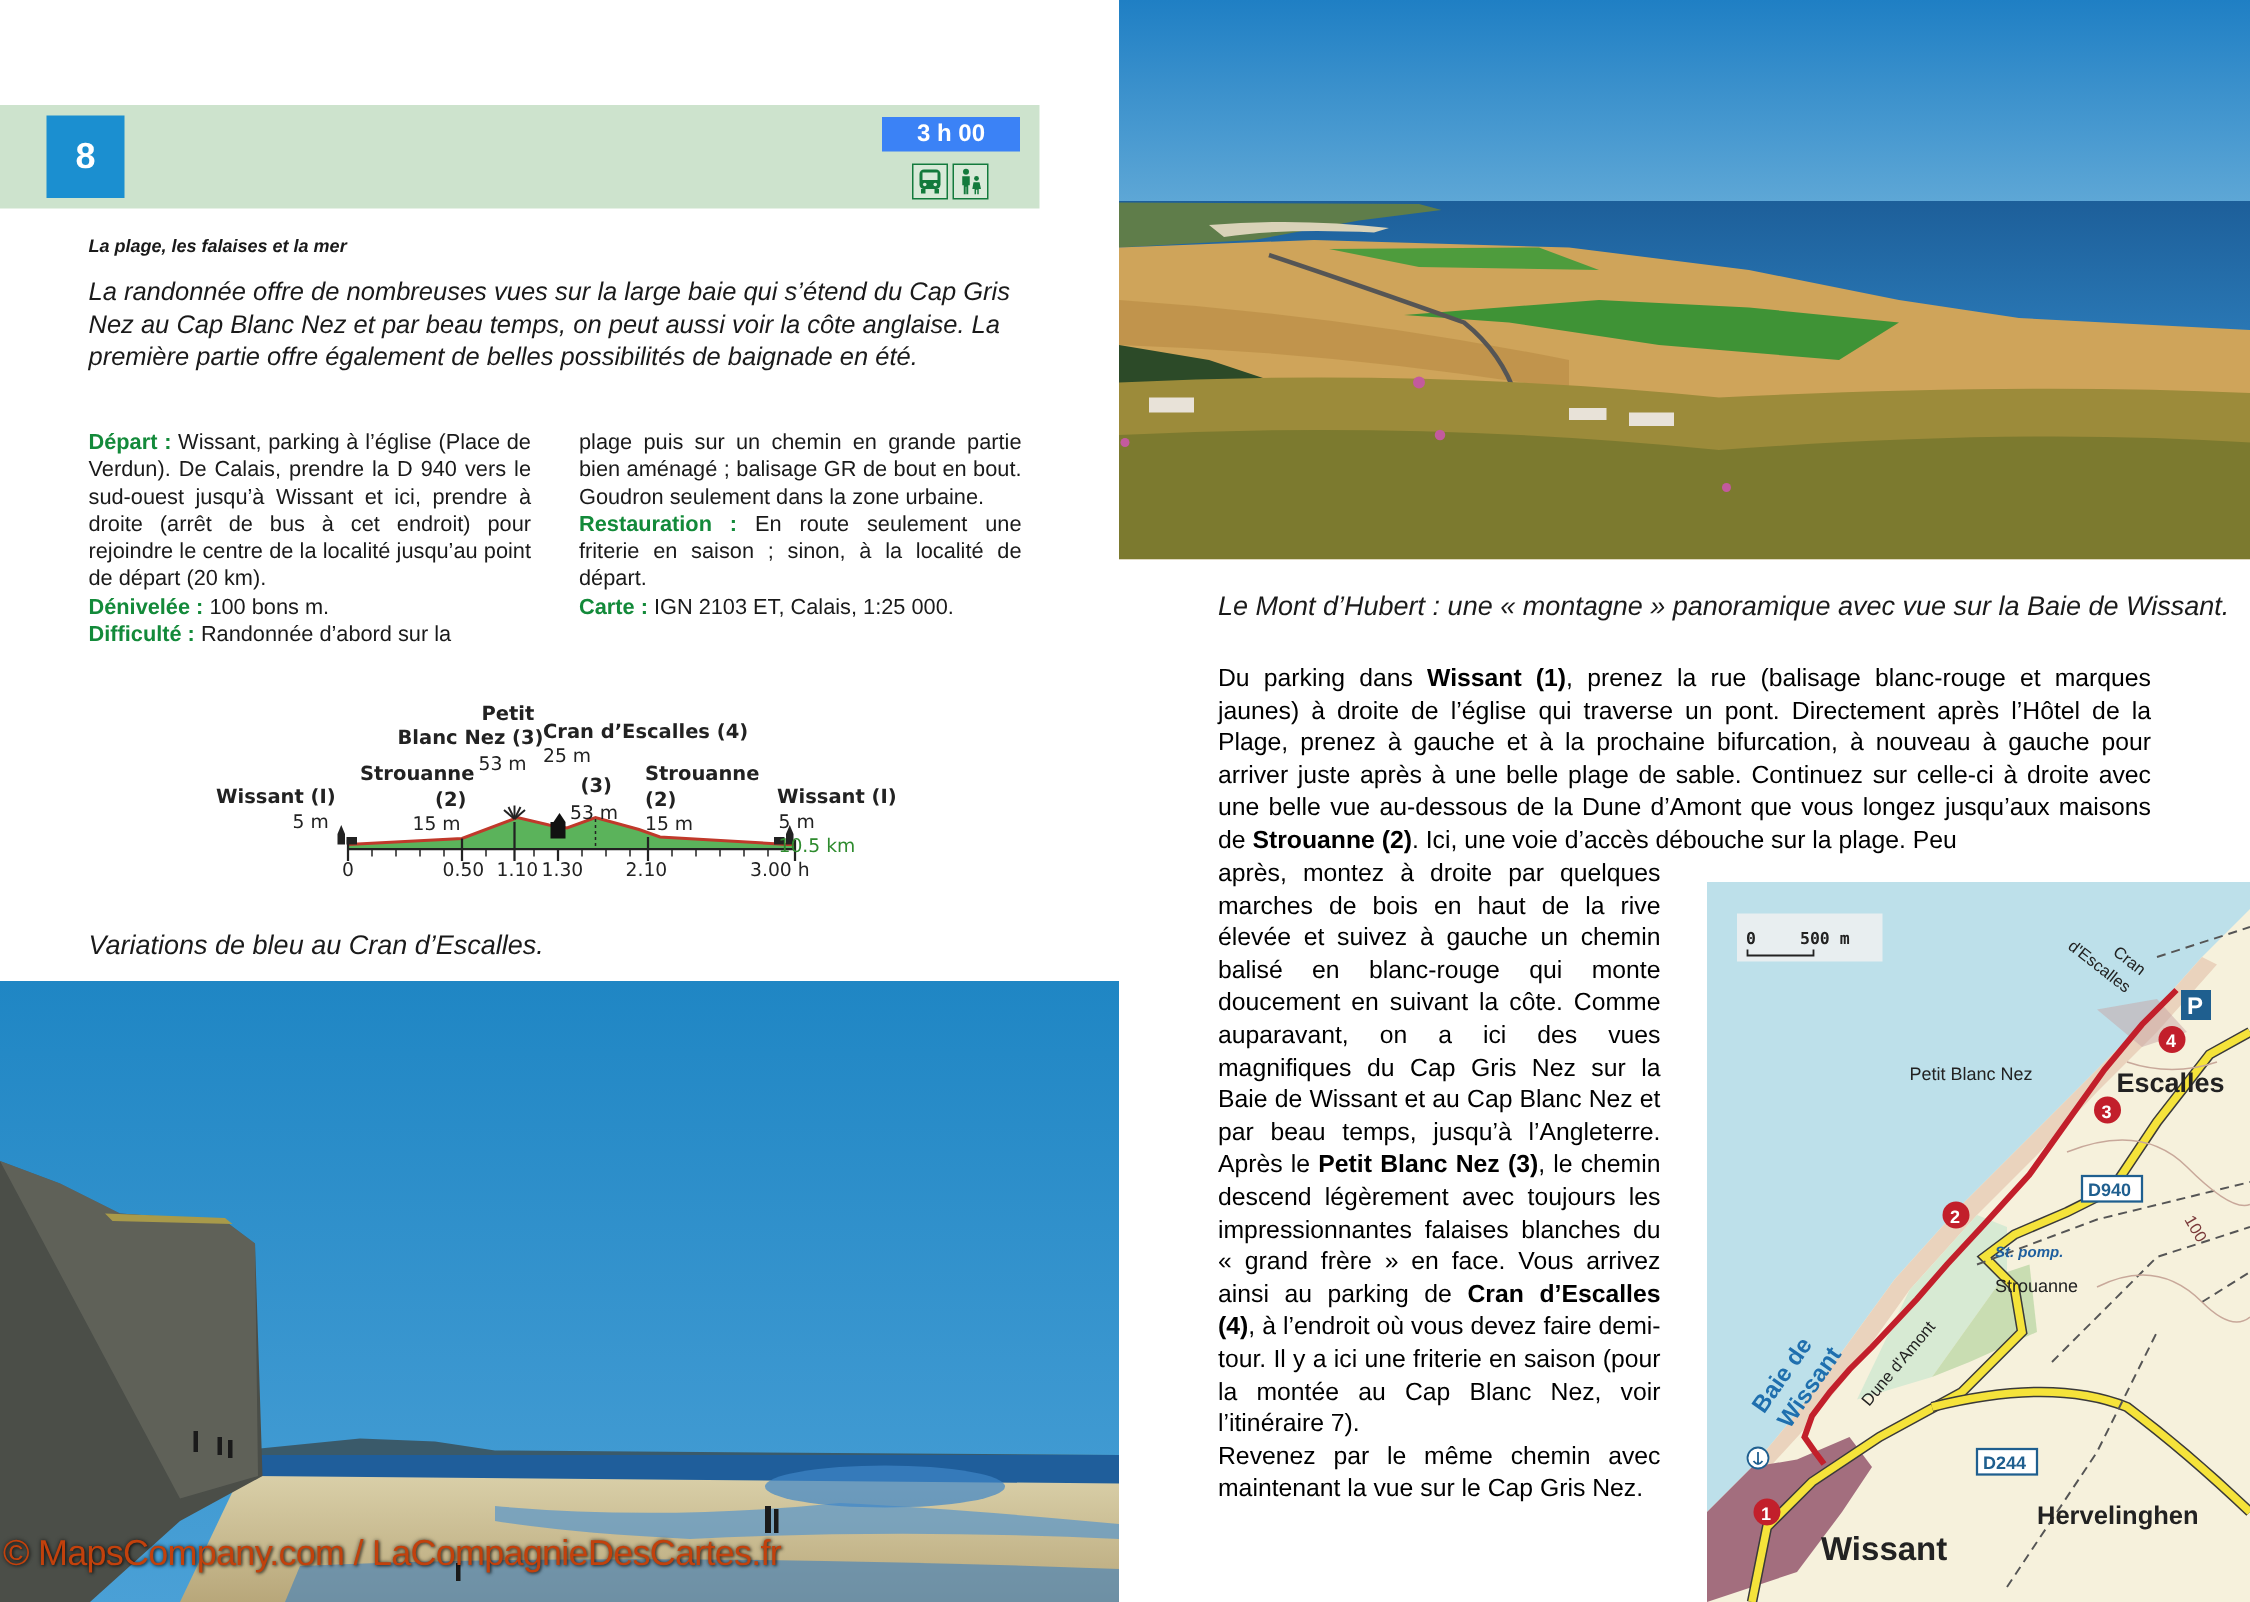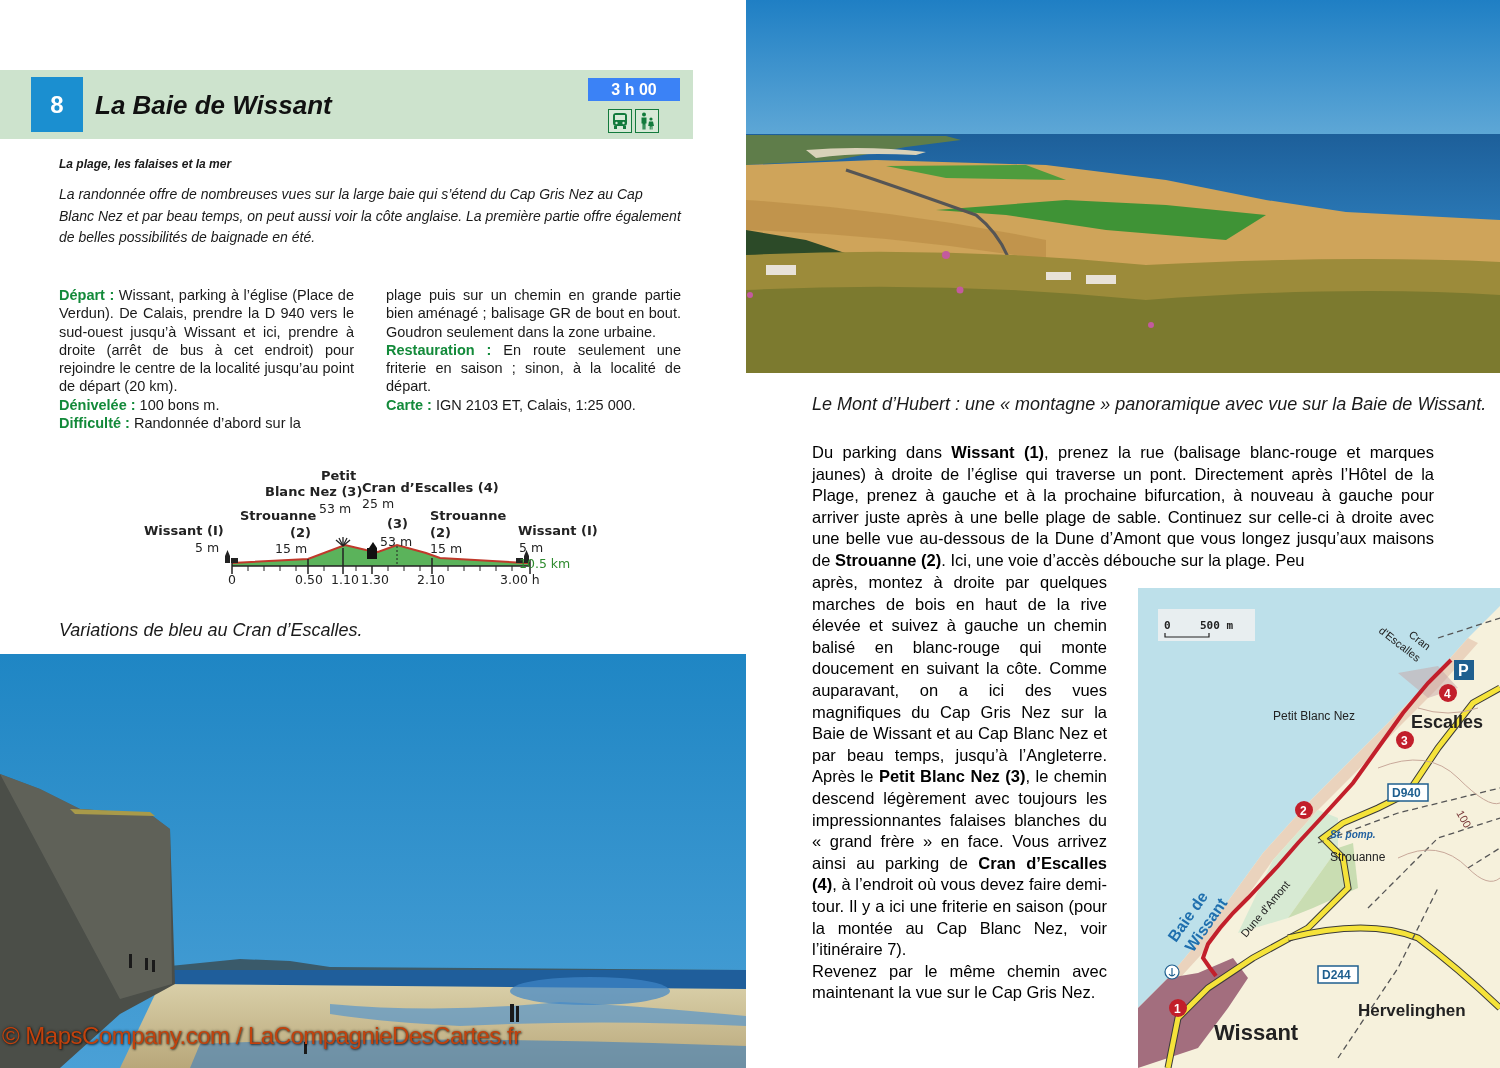--- a/index.html
+++ b/index.html
@@ -11,21 +11,21 @@
   .route-number { position: absolute; left: 31px; top: 7px; width: 52px; height: 55px; background: #1b8fd0;
                   color: #fff; font-weight: bold; font-size: 24px; display: flex; align-items: center; justify-content: center; }
   .route-title { position: absolute; left: 95px; top: 20px; font-size: 26px; font-weight: bold; font-style: italic; color: #111; }
   .duration-badge { position: absolute; left: 588px; top: 8px; width: 92px; height: 23px; background: #3b82f6; color: #fff;
                     font-weight: bold; font-size: 16px; display: flex; align-items: center; justify-content: center; }
   .icon-box { position: absolute; top: 39px; width: 24px; height: 24px; border: 1.5px solid #137a3c; background: #d8ead8;
               display: flex; align-items: center; justify-content: center; }
 
   
   .subtitle { position: absolute; left: 59px; top: 157px; font-size: 12px; font-weight: bold; font-style: italic; }
-  .intro { position: absolute; left: 59px; top: 184px; width: 622px; font-size: 14px; font-style: italic; line-height: 21.5px; }
+  .intro { position: absolute; left: 59px; top: 184px; width: 622px; font-size: 17px; font-style: italic; line-height: 21.5px; }
   .info-col { position: absolute; top: 286px; width: 295px; font-size: 14.5px; line-height: 18.3px; text-align: justify; }
   .info-col .lbl { color: #138a3a; font-weight: bold; }
 
   
   .profile { position: absolute; left: 130px; top: 462px; width: 480px; height: 130px; }
   .profile svg text { font-family: "DejaVu Sans", sans-serif; }
 
   .caption { position: absolute; font-size: 18px; font-style: italic; color: #1a1a1a; }
 
   
@@ -43,21 +43,20 @@
 
   
   .watermark { position: absolute; left: 2px; top: 1022px; font-size: 24px; color: #c2410c; letter-spacing: -0.5px;
                text-shadow: 0 0 3px rgba(0,0,0,0.6), 1px 1px 2px rgba(0,0,0,0.5); white-space: nowrap; }
 </style>
 </head>
 <body>
 
 <div class="header-band">
   <div class="route-number">8</div>
-  <div class="route-title">La Baie de Wissant</div>
   <div class="duration-badge">3 h 00</div>
   <div class="icon-box" style="left:608px">
     <svg width="20" height="20" viewBox="0 0 20 20">
       <rect x="3" y="2" width="14" height="13" rx="3" fill="#137a3c"></rect>
       <rect x="5" y="4" width="10" height="5" fill="#d8ead8"></rect>
       <circle cx="6.5" cy="12" r="1.2" fill="#d8ead8"></circle>
         <circle cx="13.5" cy="12" r="1.2" fill="#d8ead8"></circle>
       <rect x="4" y="15" width="3" height="3" fill="#137a3c"></rect>
         <rect x="13" y="15" width="3" height="3" fill="#137a3c"></rect>
     </svg>

